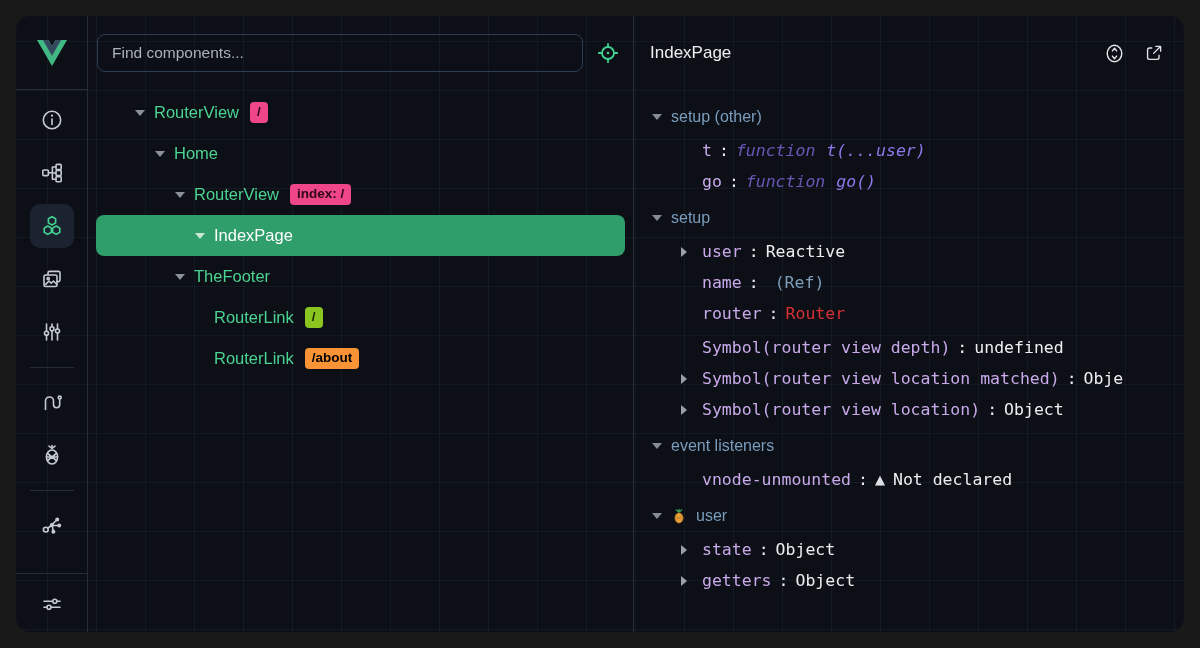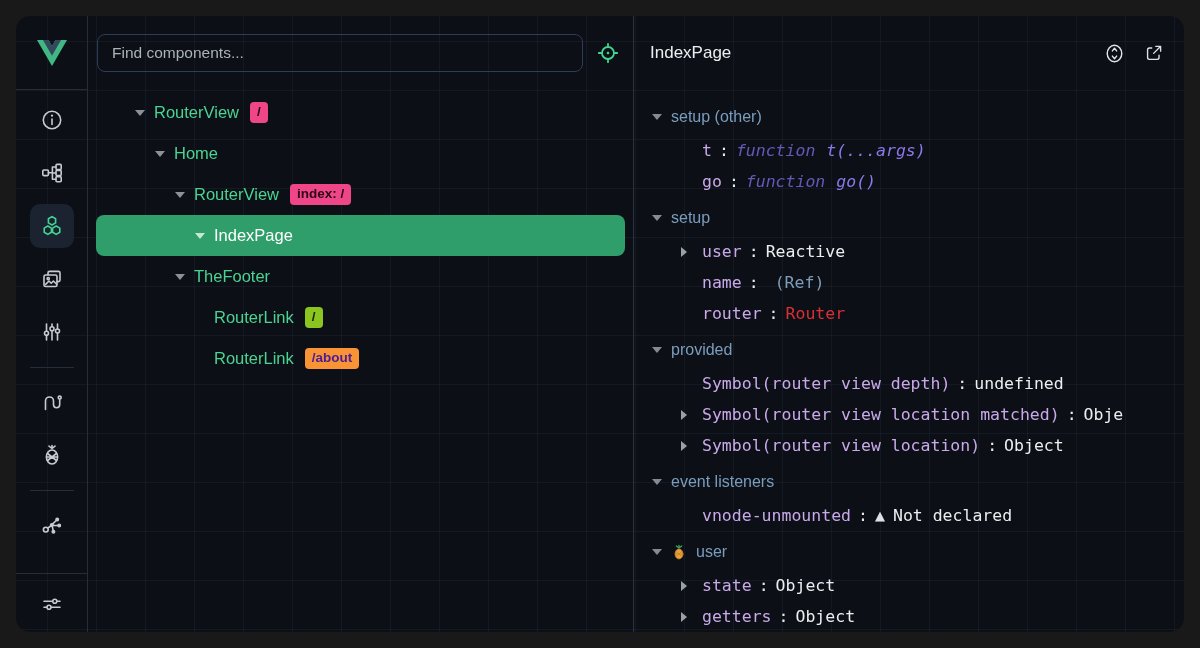--- a/index.html
+++ b/index.html
@@ -40,21 +40,21 @@
   .tree-body { padding:2px 8px; }
   .trow { height:41px; display:flex; align-items:center; border-radius:8px; color:#4bd392; font-size:16.5px; cursor:pointer; }
   .trow.selected { background:#2f9e6a; color:#ffffff; }
   .texp { width:16px; margin-right:6px; display:flex; justify-content:center; flex:0 0 16px; }
   .tri-down { width:0; height:0; border-left:5.5px solid transparent; border-right:5.5px solid transparent; border-top:6.5px solid #8b9199; }
   .trow.selected .tri-down { border-top-color:#c8e6d4; }
   .tri-right { width:0; height:0; border-top:5px solid transparent; border-bottom:5px solid transparent; border-left:6px solid #99a0a8; }
   .badge { margin-left:11px; padding:1.5px 7px; border-radius:4px; font-size:13.5px; font-weight:700; color:#221309; line-height:1.35; }
   .badge.pink { background:#ee4688; color:#2d0716; }
   .badge.lime { background:#8ac61f; color:#1d2405; }
-  .badge.orange { background:#f99436; color:#4c1d95; }
+  .badge.orange { background:#f99436; color:#000000; }
 
   
   .right-panel { flex:1; display:flex; flex-direction:column; overflow:hidden; }
   .right-header { height:74px; flex:0 0 74px; display:flex; align-items:center; padding:0 18px 0 16px; }
   .panel-title { color:#eceef0; font-size:17px; flex:1; }
   .hicon { width:24px; height:24px; margin-left:16px; display:flex; align-items:center; justify-content:center; cursor:pointer; }
   .hicon svg { stroke:#dfe3e7; fill:none; stroke-width:1.5; stroke-linecap:round; stroke-linejoin:round; }
 
   .right-body { flex:1; overflow:hidden; padding:6px 0 0 16px; }
   .psection { margin:3px 0; }
@@ -248,21 +248,21 @@
 
       <div class="psection">
         <div class="sec-head">
           <span class="tri-down"></span>
           <span>setup (other)</span>
         </div>
         <div class="prow">
           <span class="k">t</span>
             <span class="colon">:</span>
             <span class="kw">function</span>
-            <span class="sig">t(...args)</span>
+            <span class="sig">t(...user)</span>
         </div>
         <div class="prow">
           <span class="k">go</span>
             <span class="colon">:</span>
             <span class="kw">function</span>
             <span class="sig">go()</span>
         </div>
       </div>
 
       <div class="psection">
@@ -282,24 +282,20 @@
             <span class="v-muted shift">(Ref)</span>
         </div>
         <div class="prow">
           <span class="k">router</span>
             <span class="colon">:</span>
             <span class="v-red">Router</span>
         </div>
       </div>
 
       <div class="psection">
-        <div class="sec-head">
-          <span class="tri-down"></span>
-          <span>provided</span>
-        </div>
         <div class="prow">
           <span class="k">Symbol(router view depth)</span>
             <span class="colon">:</span>
             <span class="v-plain">undefined</span>
         </div>
         <div class="prow">
           <span class="rexp tri-right"></span>
           <span class="k">Symbol(router view location matched)</span>
             <span class="colon">:</span>
             <span class="v-plain clip">Object</span>

